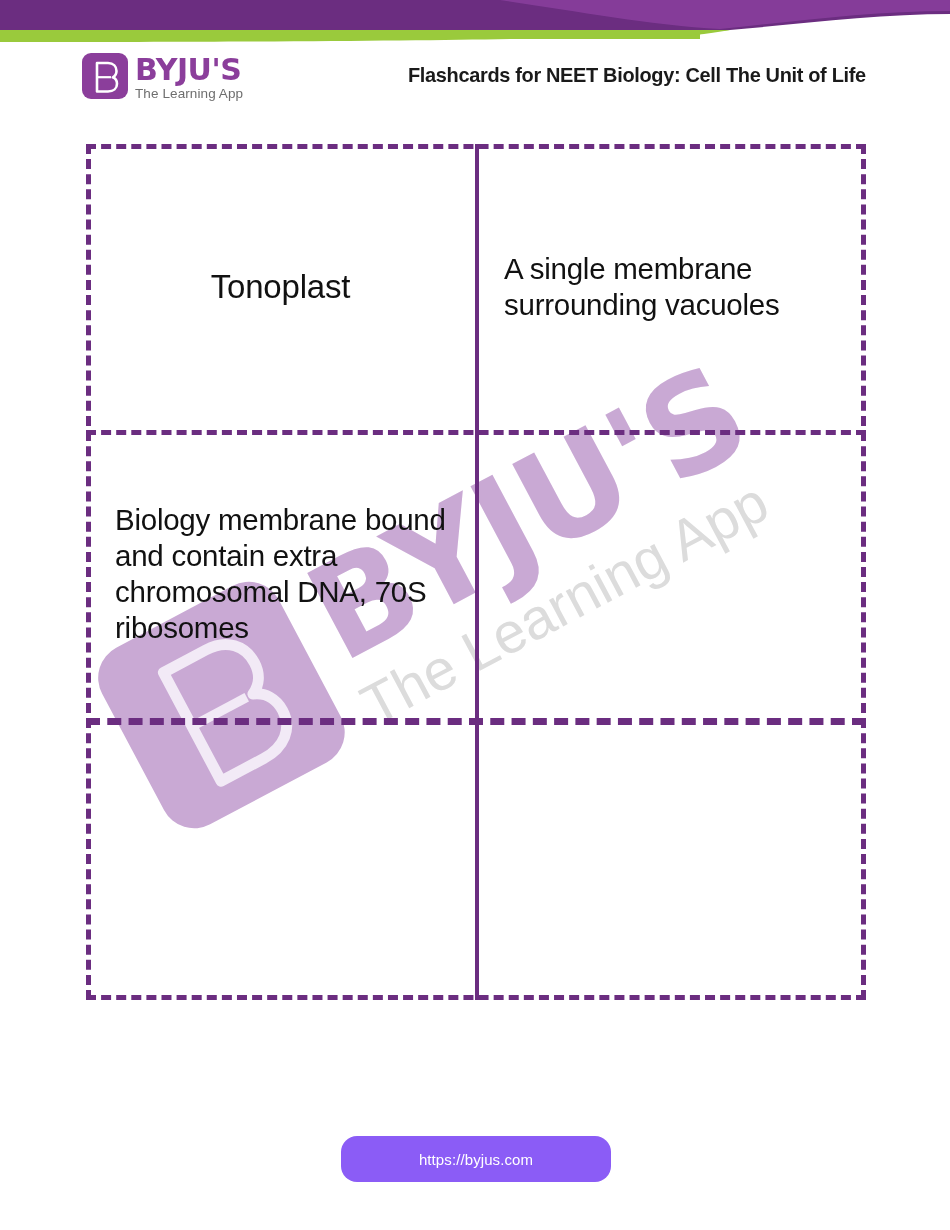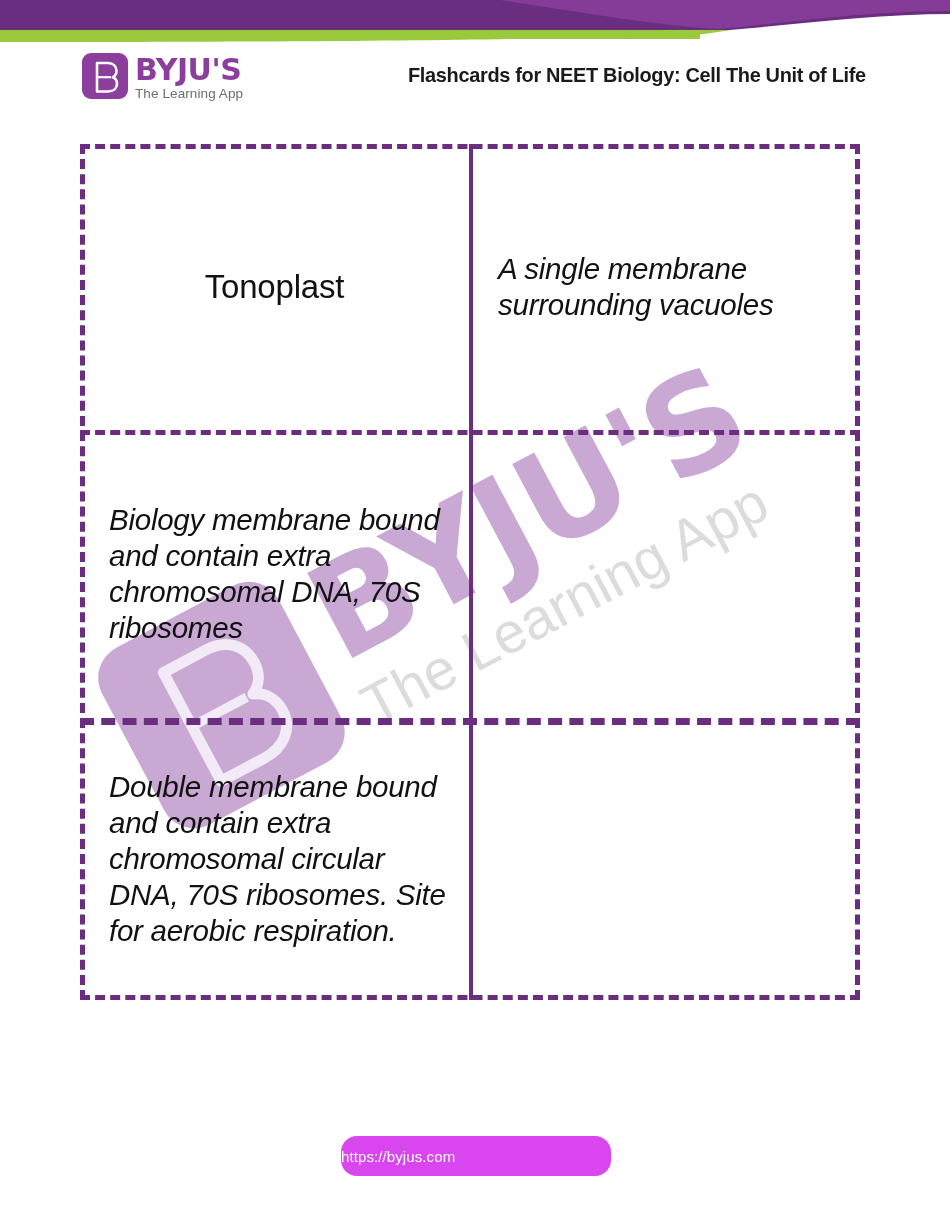--- a/index.html
+++ b/index.html
@@ -43,21 +43,21 @@
   .wm-mark { width: 200px; height: 200px; border-radius: 34px; background: #C9A9D4;
              position: relative; flex: 0 0 auto; }
   .wm-mark svg { position: absolute; left: 0; top: 0; }
   .wm-text { margin-left: 26px; padding-top: 10px; }
   .wm-word { font-family: "DejaVu Sans", sans-serif; font-weight: bold; font-size: 132px;
              letter-spacing: -2px; color: #C9A9D4; line-height: 128px; }
   .wm-sub { font-family: "Liberation Sans", sans-serif; font-size: 57px; color: #DCDCDC;
             line-height: 62px; margin-top: 2px; }
 
   
-  .table { position: absolute; left: 80px; top: 144px; width: 780px; height: 856px; z-index: 2; }
+  .table { position: absolute; left: 86px; top: 144px; width: 780px; height: 856px; z-index: 2; }
   .table-border { position: absolute; inset: 0; pointer-events: none; }
   .tb-edge { position: absolute; }
   .tb-top, .tb-bottom { left: 0; width: 100%; height: 0;
       border-top: 5px dashed #6B2D80; }
   .tb-top { top: 0; }
   .tb-bottom { bottom: 0; }
   .tb-left, .tb-right { top: 0; height: 100%; width: 0;
       border-left: 5px dashed #6B2D80; }
   .tb-left { left: 0; }
   .tb-right { right: 0; }
@@ -70,28 +70,28 @@
              background: #6B2D80; }
 
   .rows { position: absolute; inset: 0; display: flex; flex-direction: column; }
   .row { display: flex; position: relative; }
   .cell { position: relative; z-index: 3; }
   .cell-term { width: 389px; display: flex; align-items: center; justify-content: center;
                padding: 0 16px; }
   .cell-term .term-text { font-family: "Liberation Sans", sans-serif; font-size: 33px;
                color: #111111; text-align: center; line-height: 40px; letter-spacing: -0.2px; }
   .cell-def { width: 391px; display: flex; align-items: center; padding-left: 29px;
-              padding-right: 10px; font-style: italic; }
+              padding-right: 10px; }
   .cell-def .def-text { font-family: "Liberation Sans", sans-serif; font-size: 29.5px;
               color: #111111; line-height: 36px; letter-spacing: -0.25px; }
 
   
-  .footer-btn { position: absolute; left: 341px; top: 1136px; width: 270px; height: 40px;
-                background: #d946ef; border-radius: 16px; display: flex;
-                align-items: center; z-index: 4; }
+  .footer-btn { position: absolute; left: 341px; top: 1136px; width: 270px; height: 46px;
+                background: #8b5cf6; border-radius: 16px; display: flex;
+                align-items: center; justify-content: center; z-index: 4; }
   .footer-btn .url { font-family: "Liberation Sans", sans-serif; font-size: 15px;
                 color: #FFFFFF; letter-spacing: 0.1px; }
 </style>
 </head>
 <body>
 
 <div class="page">
 
   <div class="banner">
     <svg width="950" height="42" viewBox="0 0 950 42" xmlns="http://www.w3.org/2000/svg">
@@ -163,23 +163,20 @@
         </div>
       </div>
 
       <div class="row" style="height:288px;">
         <div class="cell cell-def">
           <span class="def-text">Biology membrane bound and contain extra chromosomal DNA, 70S ribosomes</span>
         </div>
       </div>
 
       <div class="row" style="height:282px;">
-        <div class="cell cell-def">
-          <span class="def-text">Double membrane bound and contain extra chromosomal circular DNA, 70S ribosomes. Site for aerobic respiration.</span>
-        </div>
       </div>
     </div>
   </div>
 
   <div class="footer-btn">
     <span class="url">https://byjus.com</span>
   </div>
 
 </div>
 

